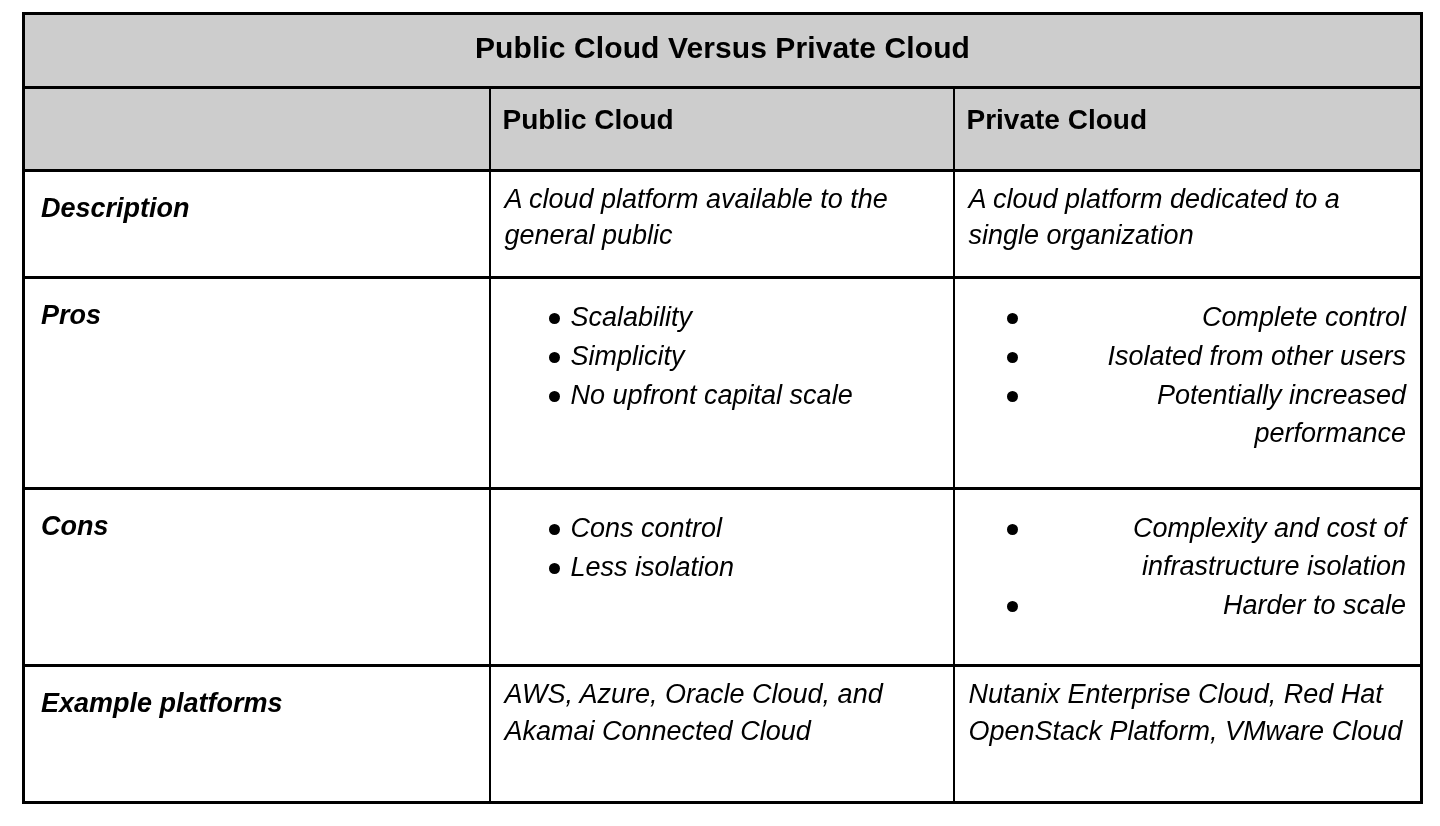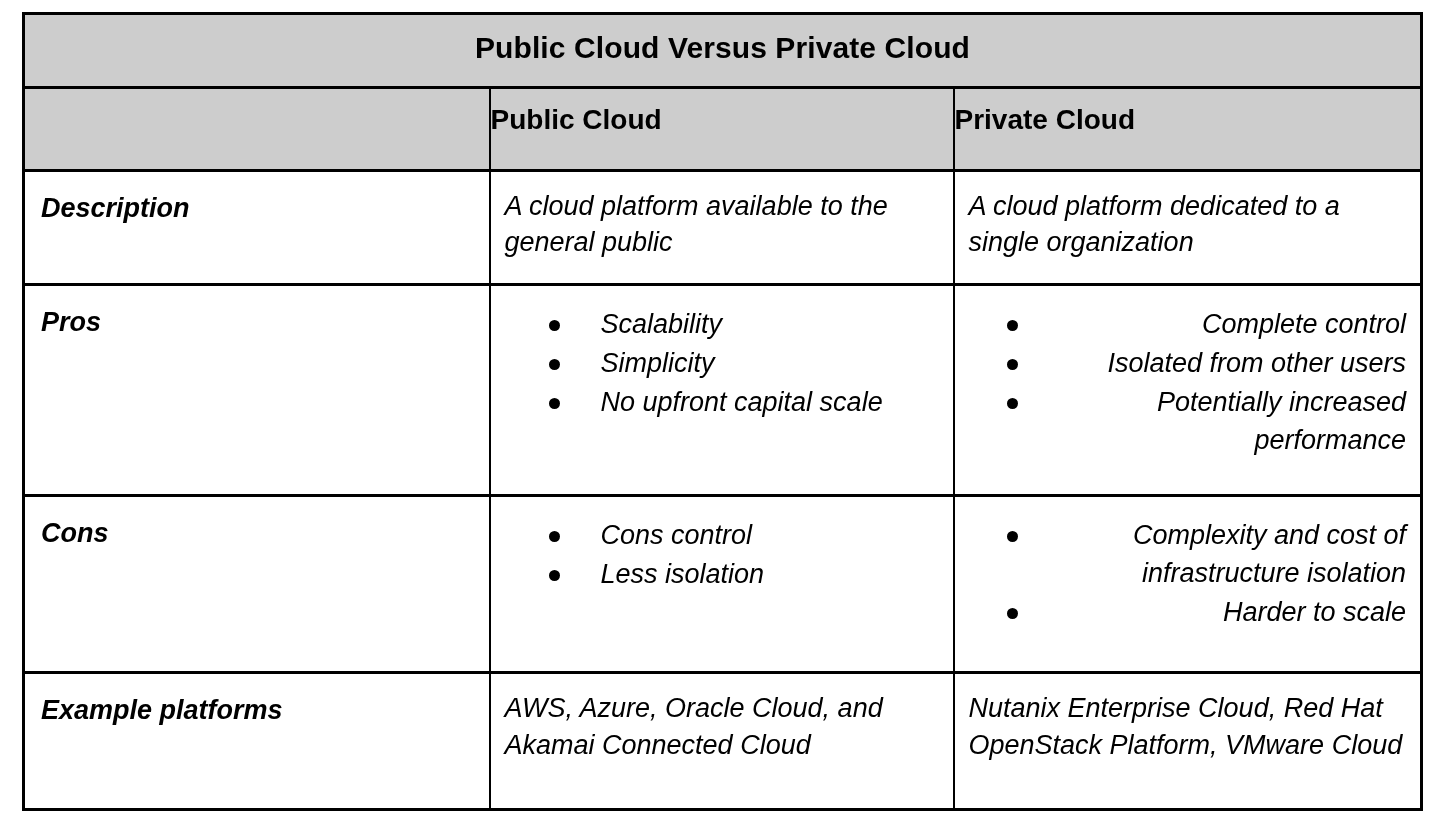--- a/index.html
+++ b/index.html
@@ -68,21 +68,21 @@
     background: #cdcdcd;
     border-bottom: 3px solid #000000;
     padding: 14px 0 18px 0;
     height: 48px;
   }
   .head-row > td + td { border-left: 2px solid #000000; }
   .head-text {
     font-size: 28px;
     font-weight: bold;
     line-height: 1.18;
-    padding-left: 0;
+    padding-left: 12px;
   }
   .head-blank { font-size: 28px; line-height: 1.18; }
 
   
   .body-row > td {
     border-bottom: 3px solid #000000;
     background: #ffffff;
     padding: 0;
     font-style: italic;
   }
@@ -92,34 +92,34 @@
   .row-label {
     font-size: 27px;
     font-weight: bold;
     line-height: 1.2;
     padding: 20px 12px 22px 16px;
   }
 
   .cell-text {
     font-size: 27px;
     line-height: 1.37;
-    padding: 16px 16px 22px 14px;
+    padding: 9px 16px 22px 14px;
   }
 
   
   ul.bullets {
     list-style: none;
     margin: 0;
     padding: 20px 14px 22px 0;
   }
   ul.bullets li {
     position: relative;
     font-size: 27px;
     line-height: 1.40;
-    padding-left: 110px;
+    padding-left: 80px;
     margin: 0 0 1px 0;
   }
   ul.bullets li .dot {
     position: absolute;
     left: 58px;
     top: 14px;
     width: 11px;
     height: 11px;
     border-radius: 50%;
     background: #000000;

